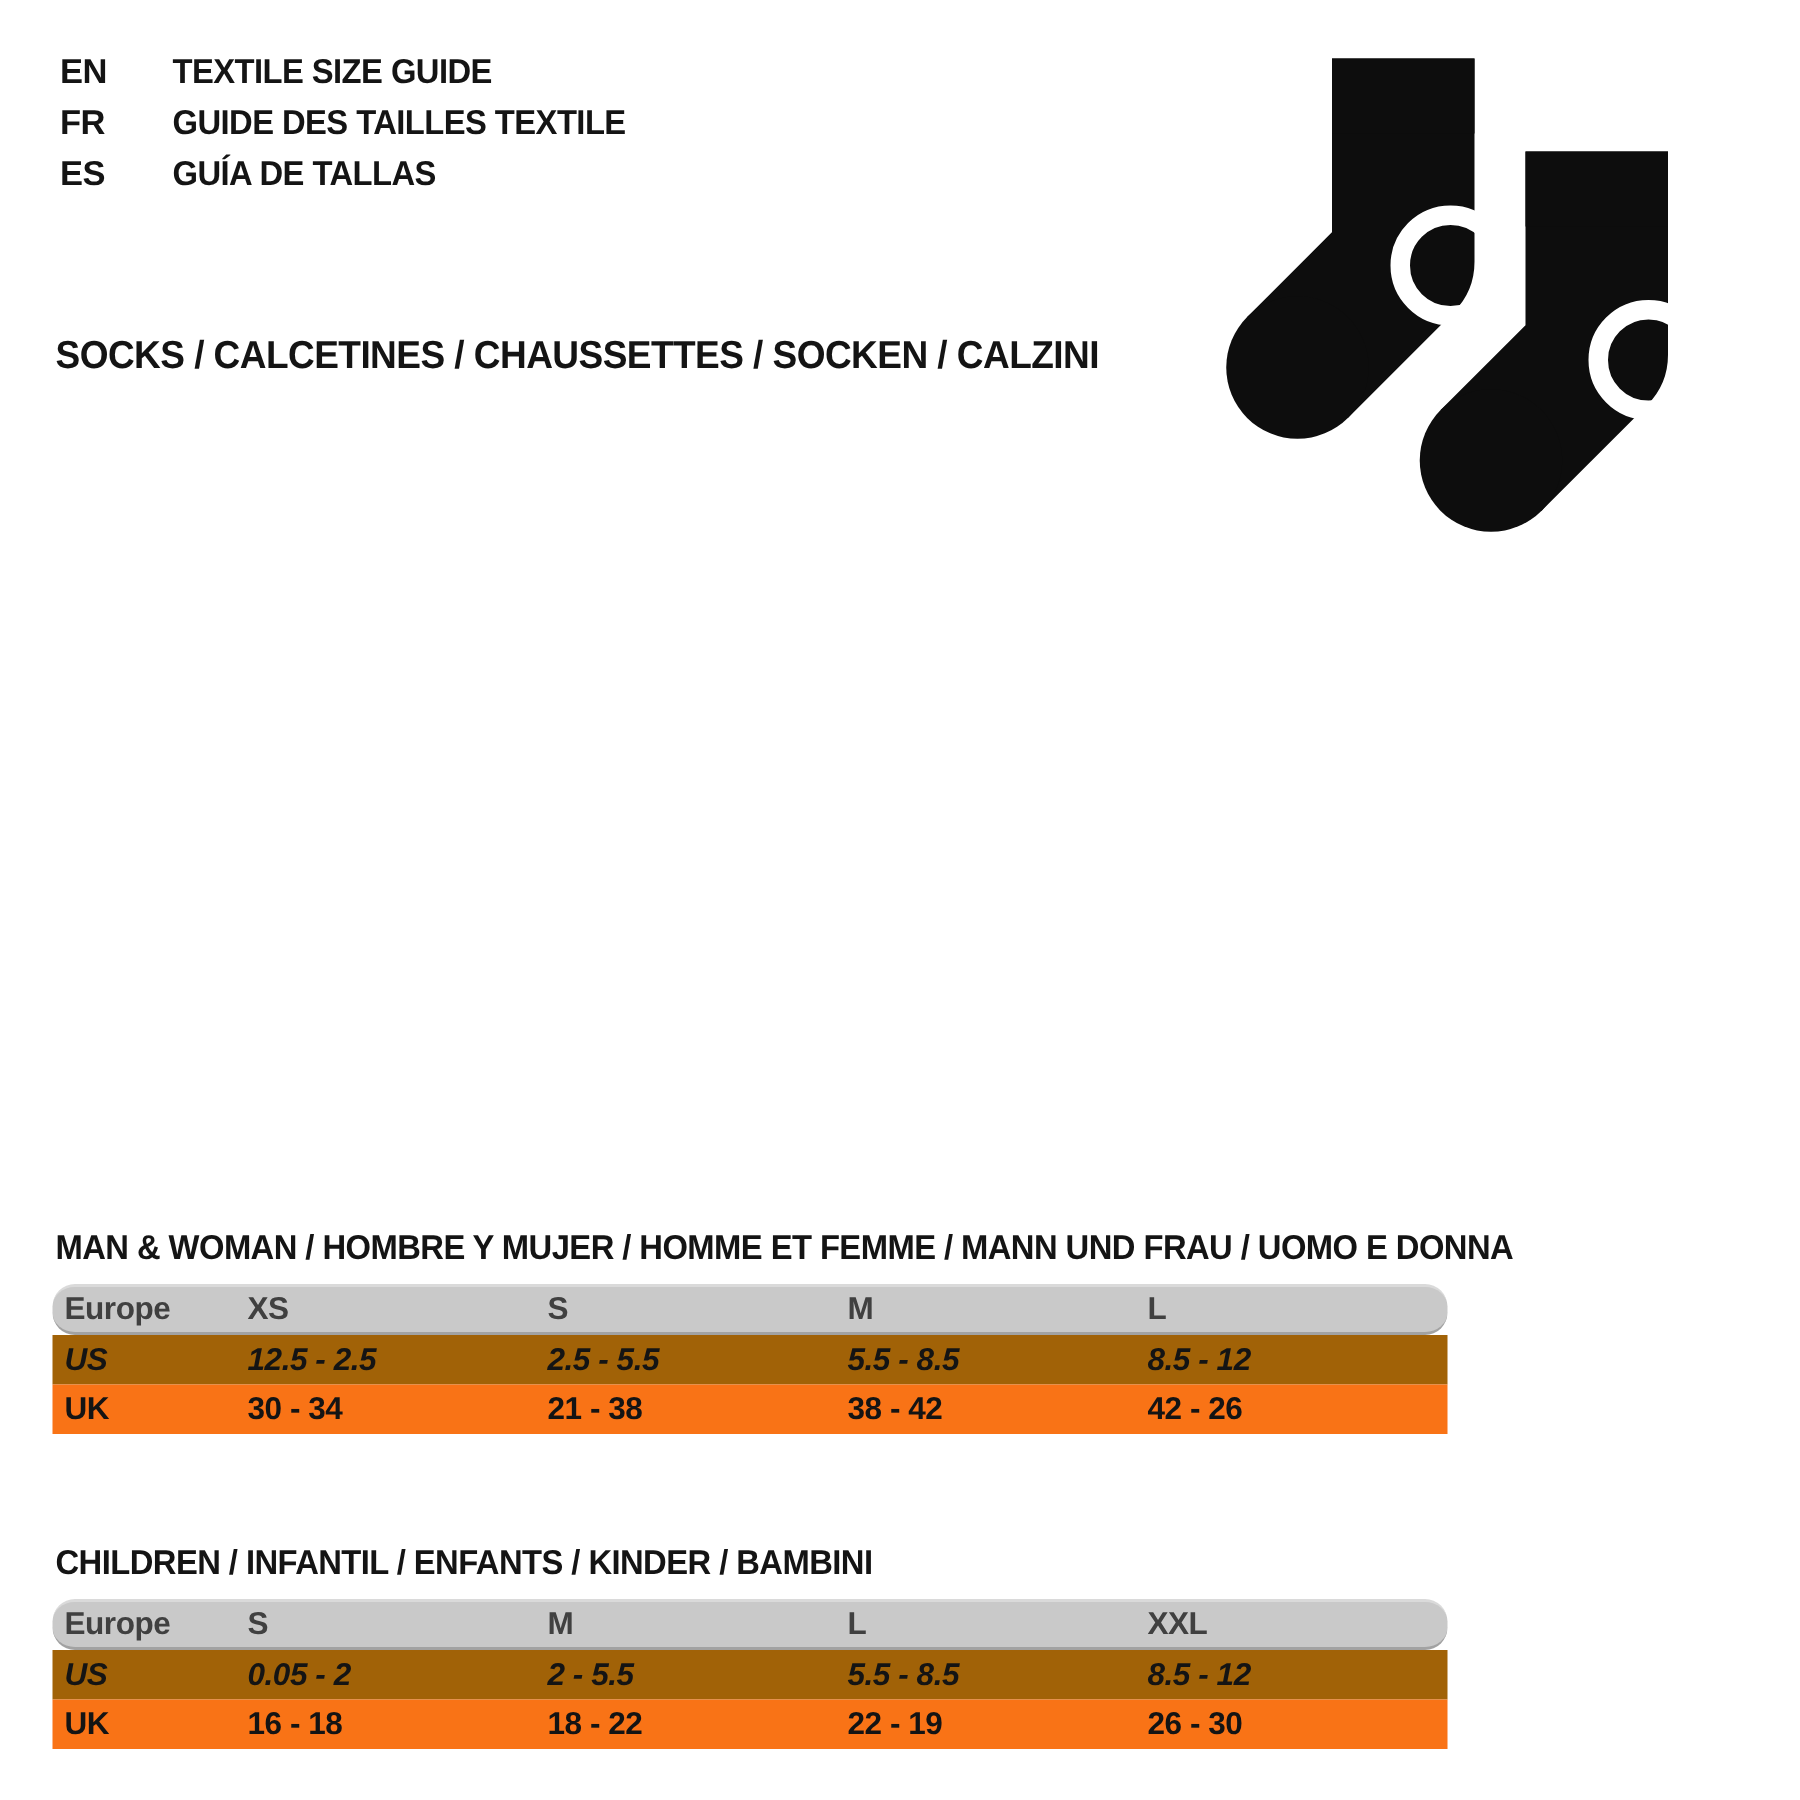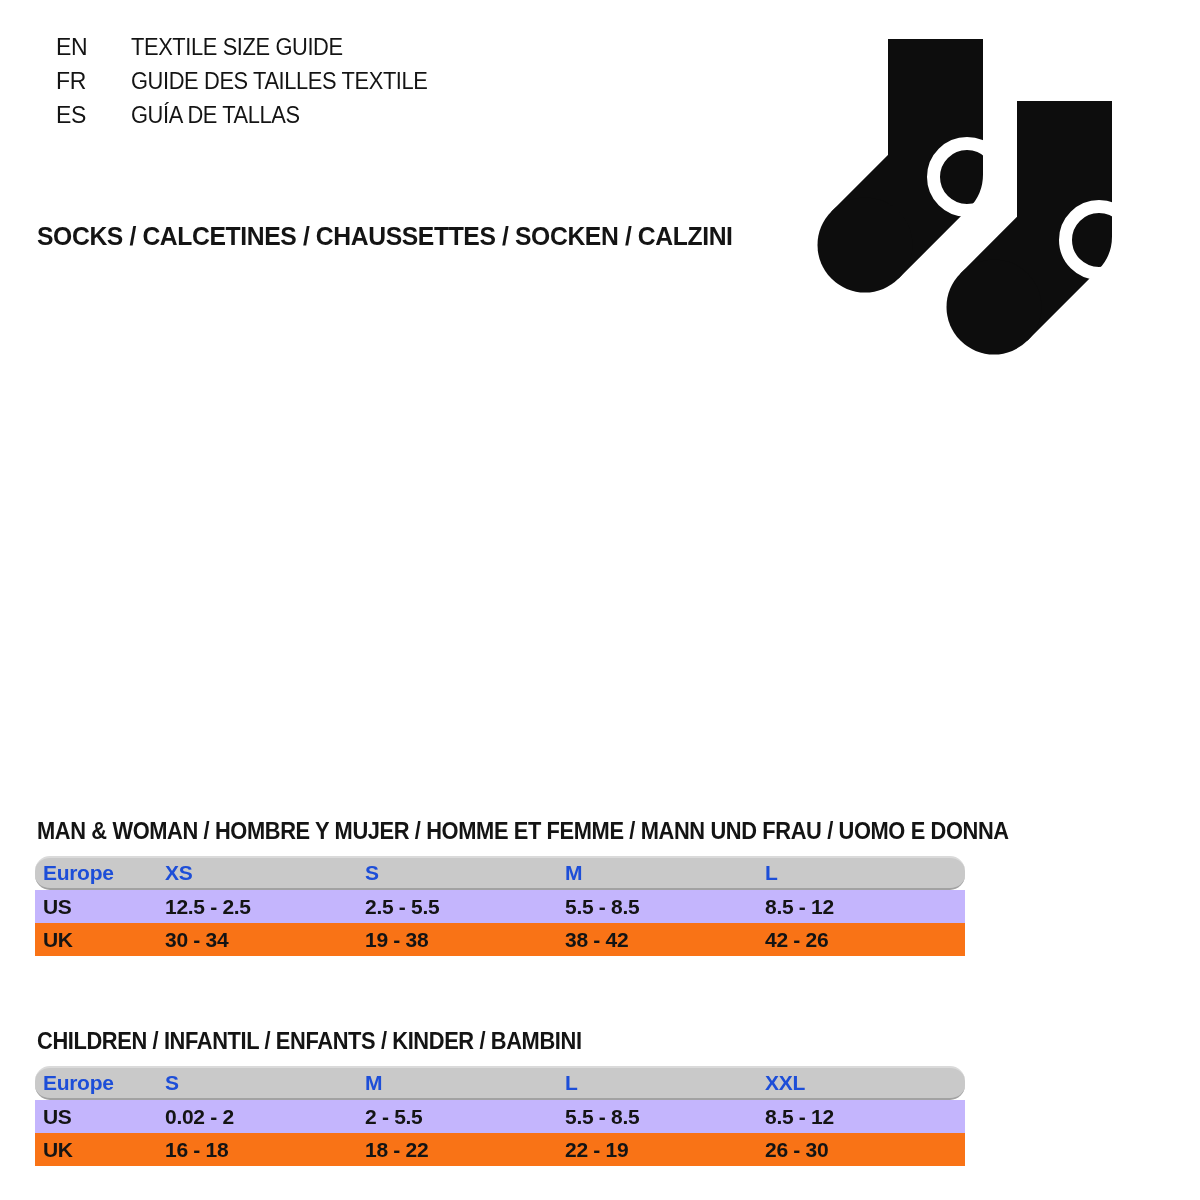--- a/index.html
+++ b/index.html
@@ -10,21 +10,21 @@
     font-family:"Liberation Sans", sans-serif;
     color:#141414;
     overflow:hidden;
   }
   
   .lang-block{
     position:absolute;left:40px;top:30px;
   }
   .lang-row{
     display:flex;align-items:center;height:34px;
-    font-size:23px;font-weight:400;letter-spacing:-0.4px;margin-left:16px;
+    font-size:23px;font-weight:700;letter-spacing:-0.4px;
   }
   .lang-code{width:75px;flex:0 0 75px;}
   .lang-label{white-space:nowrap;transform:scaleX(0.95);transform-origin:0 50%;}
   
   .product-line{
     position:absolute;left:37px;top:221px;
     font-size:26px;font-weight:700;letter-spacing:-0.4px;
     white-space:nowrap;transform:scaleX(0.95);transform-origin:0 50%;
   }
   
@@ -47,25 +47,25 @@
   .t-row{
     display:grid;
     grid-template-columns:130px 200px 200px 200px 200px;
     align-items:center;
   }
   .t-head{
     height:30px;
     background:#c9c9c9;
     border-top:2px solid #dadada;
     border-bottom:2px solid #a2a2a2;
-    color:#1d4ed8;
+    color:#404040;
     border-radius:15px;
   }
   .t-body{height:33px;}
-  .row-even{background:#c4b5fd;}
+  .row-even{background:#a16207;font-style:italic;}
   .row-odd{background:#f97316;}
   .cell{text-align:left;white-space:nowrap;}
   .c-first{text-align:left;padding-left:8px;}
 </style>
 </head>
 <body>
 
 <div class="page">
 
   <div class="lang-block">
@@ -113,39 +113,39 @@
     <div class="t-row t-body row-even">
       <div class="cell c-first">US</div>
       <div class="cell">12.5 - 2.5</div>
       <div class="cell">2.5 - 5.5</div>
       <div class="cell">5.5 - 8.5</div>
       <div class="cell">8.5 - 12</div>
     </div>
     <div class="t-row t-body row-odd">
       <div class="cell c-first">UK</div>
       <div class="cell">30 - 34</div>
-      <div class="cell">19 - 38</div>
+      <div class="cell">21 - 38</div>
       <div class="cell">38 - 42</div>
       <div class="cell">42 - 26</div>
     </div>
   </div>
 
   <div class="section-title title-children">CHILDREN / INFANTIL / ENFANTS / KINDER / BAMBINI</div>
 
   <div class="size-table table-children">
     <div class="t-row t-head">
       <div class="cell c-first">Europe</div>
       <div class="cell">S</div>
       <div class="cell">M</div>
       <div class="cell">L</div>
       <div class="cell">XXL</div>
     </div>
     <div class="t-row t-body row-even">
       <div class="cell c-first">US</div>
-      <div class="cell">0.02 - 2</div>
+      <div class="cell">0.05 - 2</div>
       <div class="cell">2 - 5.5</div>
       <div class="cell">5.5 - 8.5</div>
       <div class="cell">8.5 - 12</div>
     </div>
     <div class="t-row t-body row-odd">
       <div class="cell c-first">UK</div>
       <div class="cell">16 - 18</div>
       <div class="cell">18 - 22</div>
       <div class="cell">22 - 19</div>
       <div class="cell">26 - 30</div>

